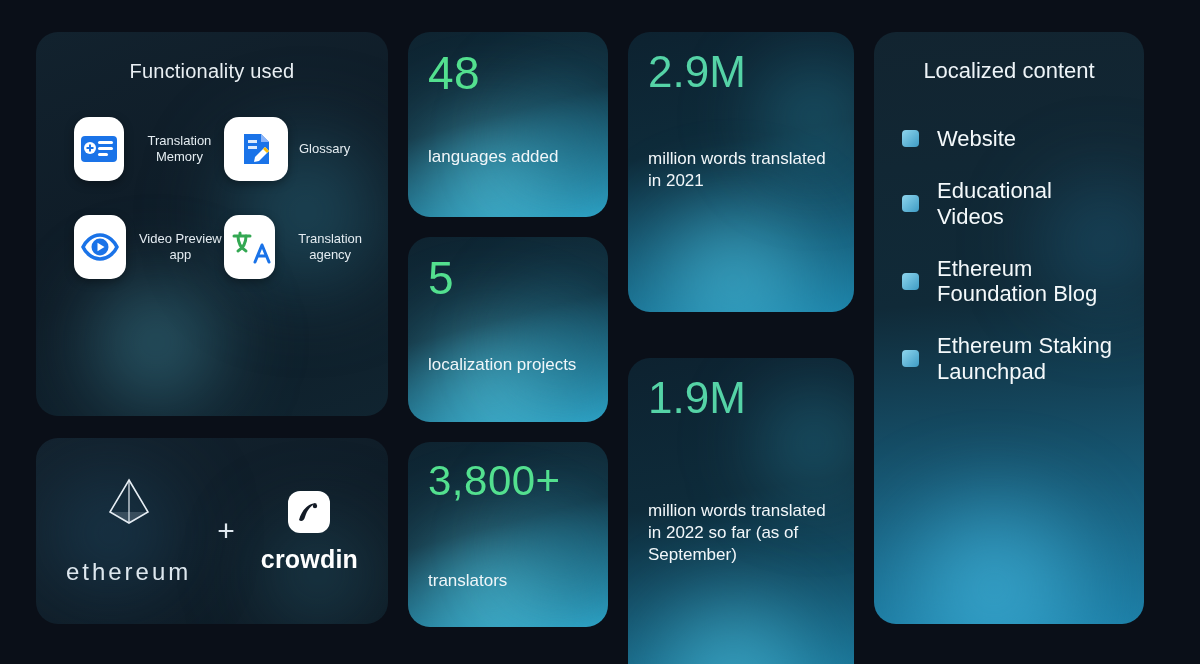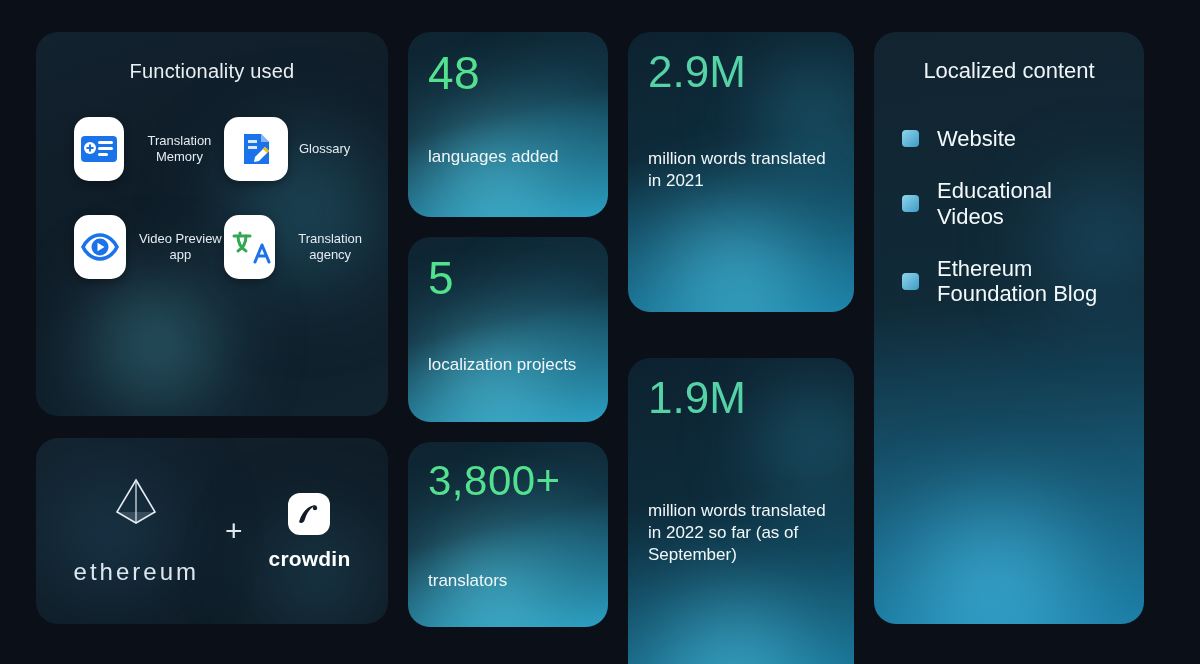--- a/index.html
+++ b/index.html
@@ -68,21 +68,21 @@
     display: flex; align-items: center; justify-content: center; gap: 26px;
   }
   .eth-card .glow.a { width: 230px; height: 150px; left: -40px; top: 20px;
     background: radial-gradient(circle at 50% 50%, rgba(30,70,95,.7), rgba(20,50,70,0) 70%); }
   .eth-card .glow.b { width: 200px; height: 140px; right: -30px; bottom: -20px;
     background: radial-gradient(circle at 50% 50%, rgba(40,95,115,.55), rgba(20,50,70,0) 70%); }
   .eth-logo { display: flex; flex-direction: column; align-items: center; gap: 10px; }
   .eth-word { color: #dde7ee; font-size: 24px; letter-spacing: 3px; font-weight: 300; }
   .plus { color: #dfe8ef; font-size: 30px; font-weight: 300; }
   .crowdin-logo { display: flex; flex-direction: column; align-items: center; gap: 10px; }
-  .crowdin-word { color: #ffffff; font-size: 21px; font-weight: 700; letter-spacing: .2px; }
+  .crowdin-word { color: #ffffff; font-size: 25px; font-weight: 700; letter-spacing: .2px; }
 
   
   .col2 { width: 200px; display: flex; flex-direction: column; gap: 20px; }
   .stat {
     padding: 18px 20px 20px;
     display: flex; flex-direction: column;
     background: linear-gradient(165deg, #0e2330 0%, #11303f 45%, #2aa0c4 100%);
   }
   .stat .glow.a { width: 230px; height: 180px; left: -30px; bottom: -60px;
     background: radial-gradient(circle at 50% 50%, rgba(90,210,235,.75), rgba(30,120,150,0) 70%); }
@@ -292,17 +292,21 @@
           <span class="loc-text">Website</span>
         </div>
         <div class="loc-item">
           <span class="loc-bullet"></span>
           <span class="loc-text">Educational Videos</span>
         </div>
         <div class="loc-item">
           <span class="loc-bullet"></span>
           <span class="loc-text">Ethereum Foundation Blog</span>
         </div>
+        <div class="loc-item">
+          <span class="loc-bullet"></span>
+          <span class="loc-text">Ethereum Staking Launchpad</span>
+        </div>
       </div>
     </div>
   </div>
 
 </div>
 
 </body></html>

